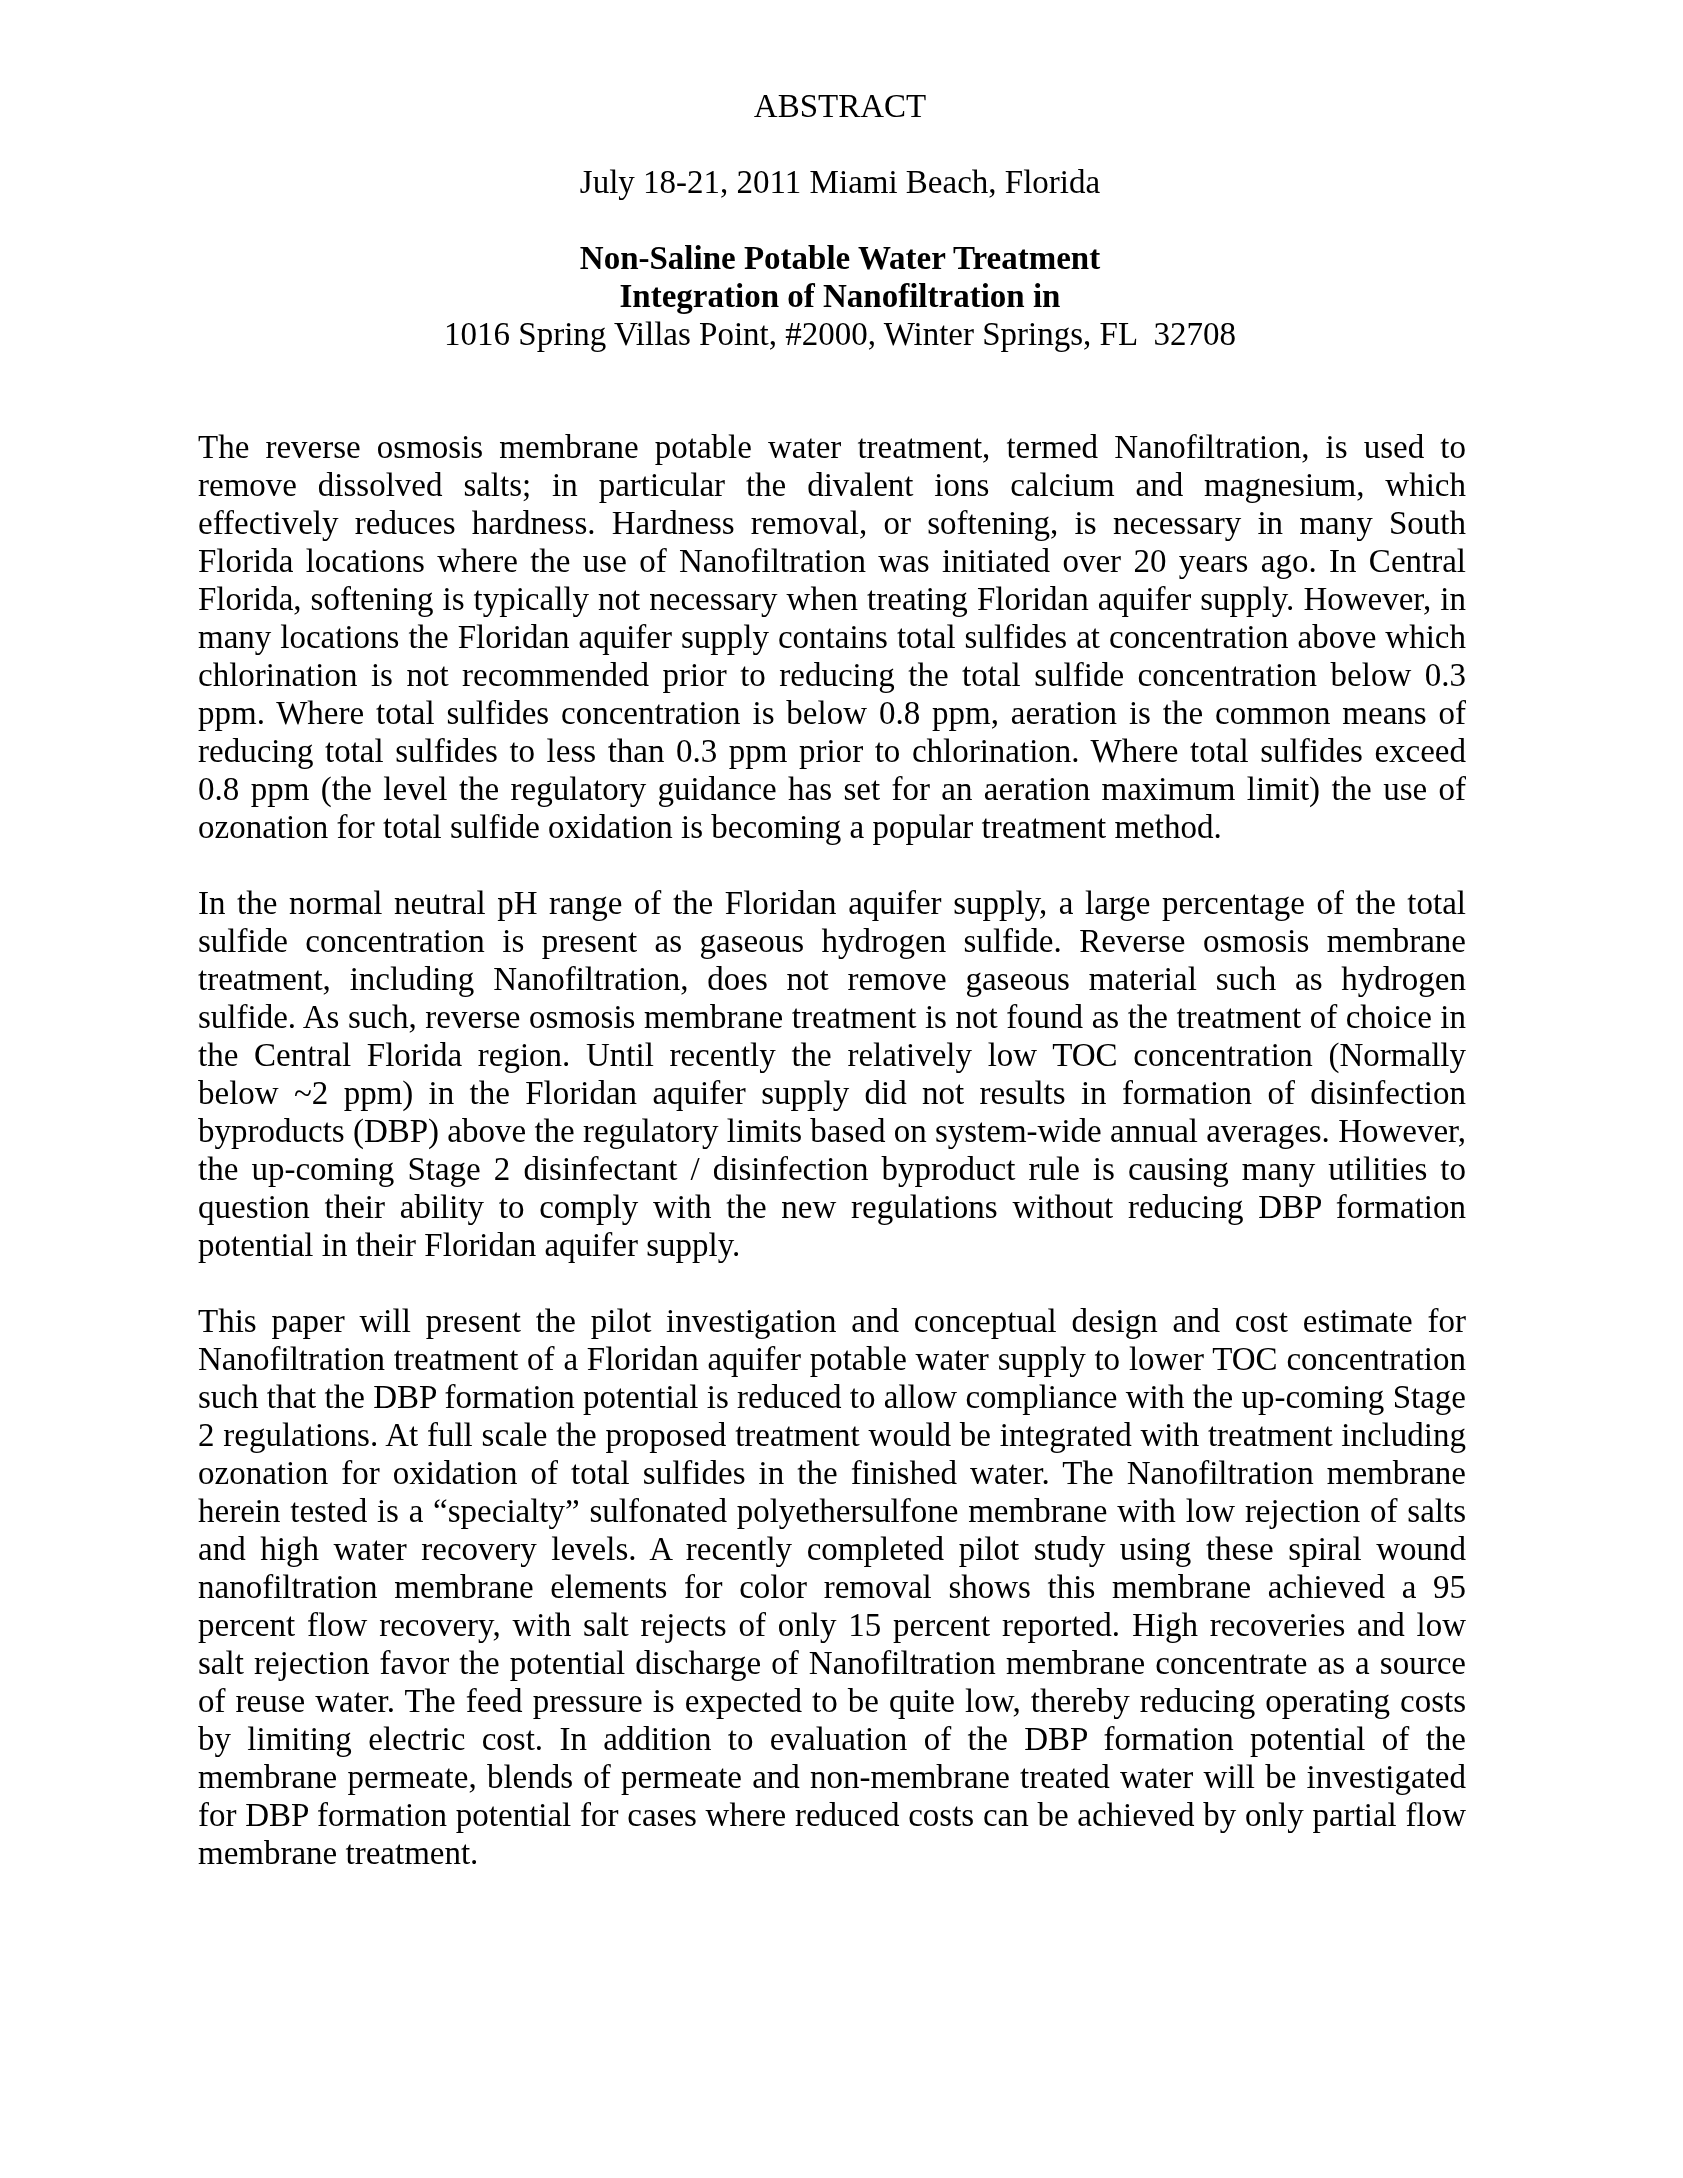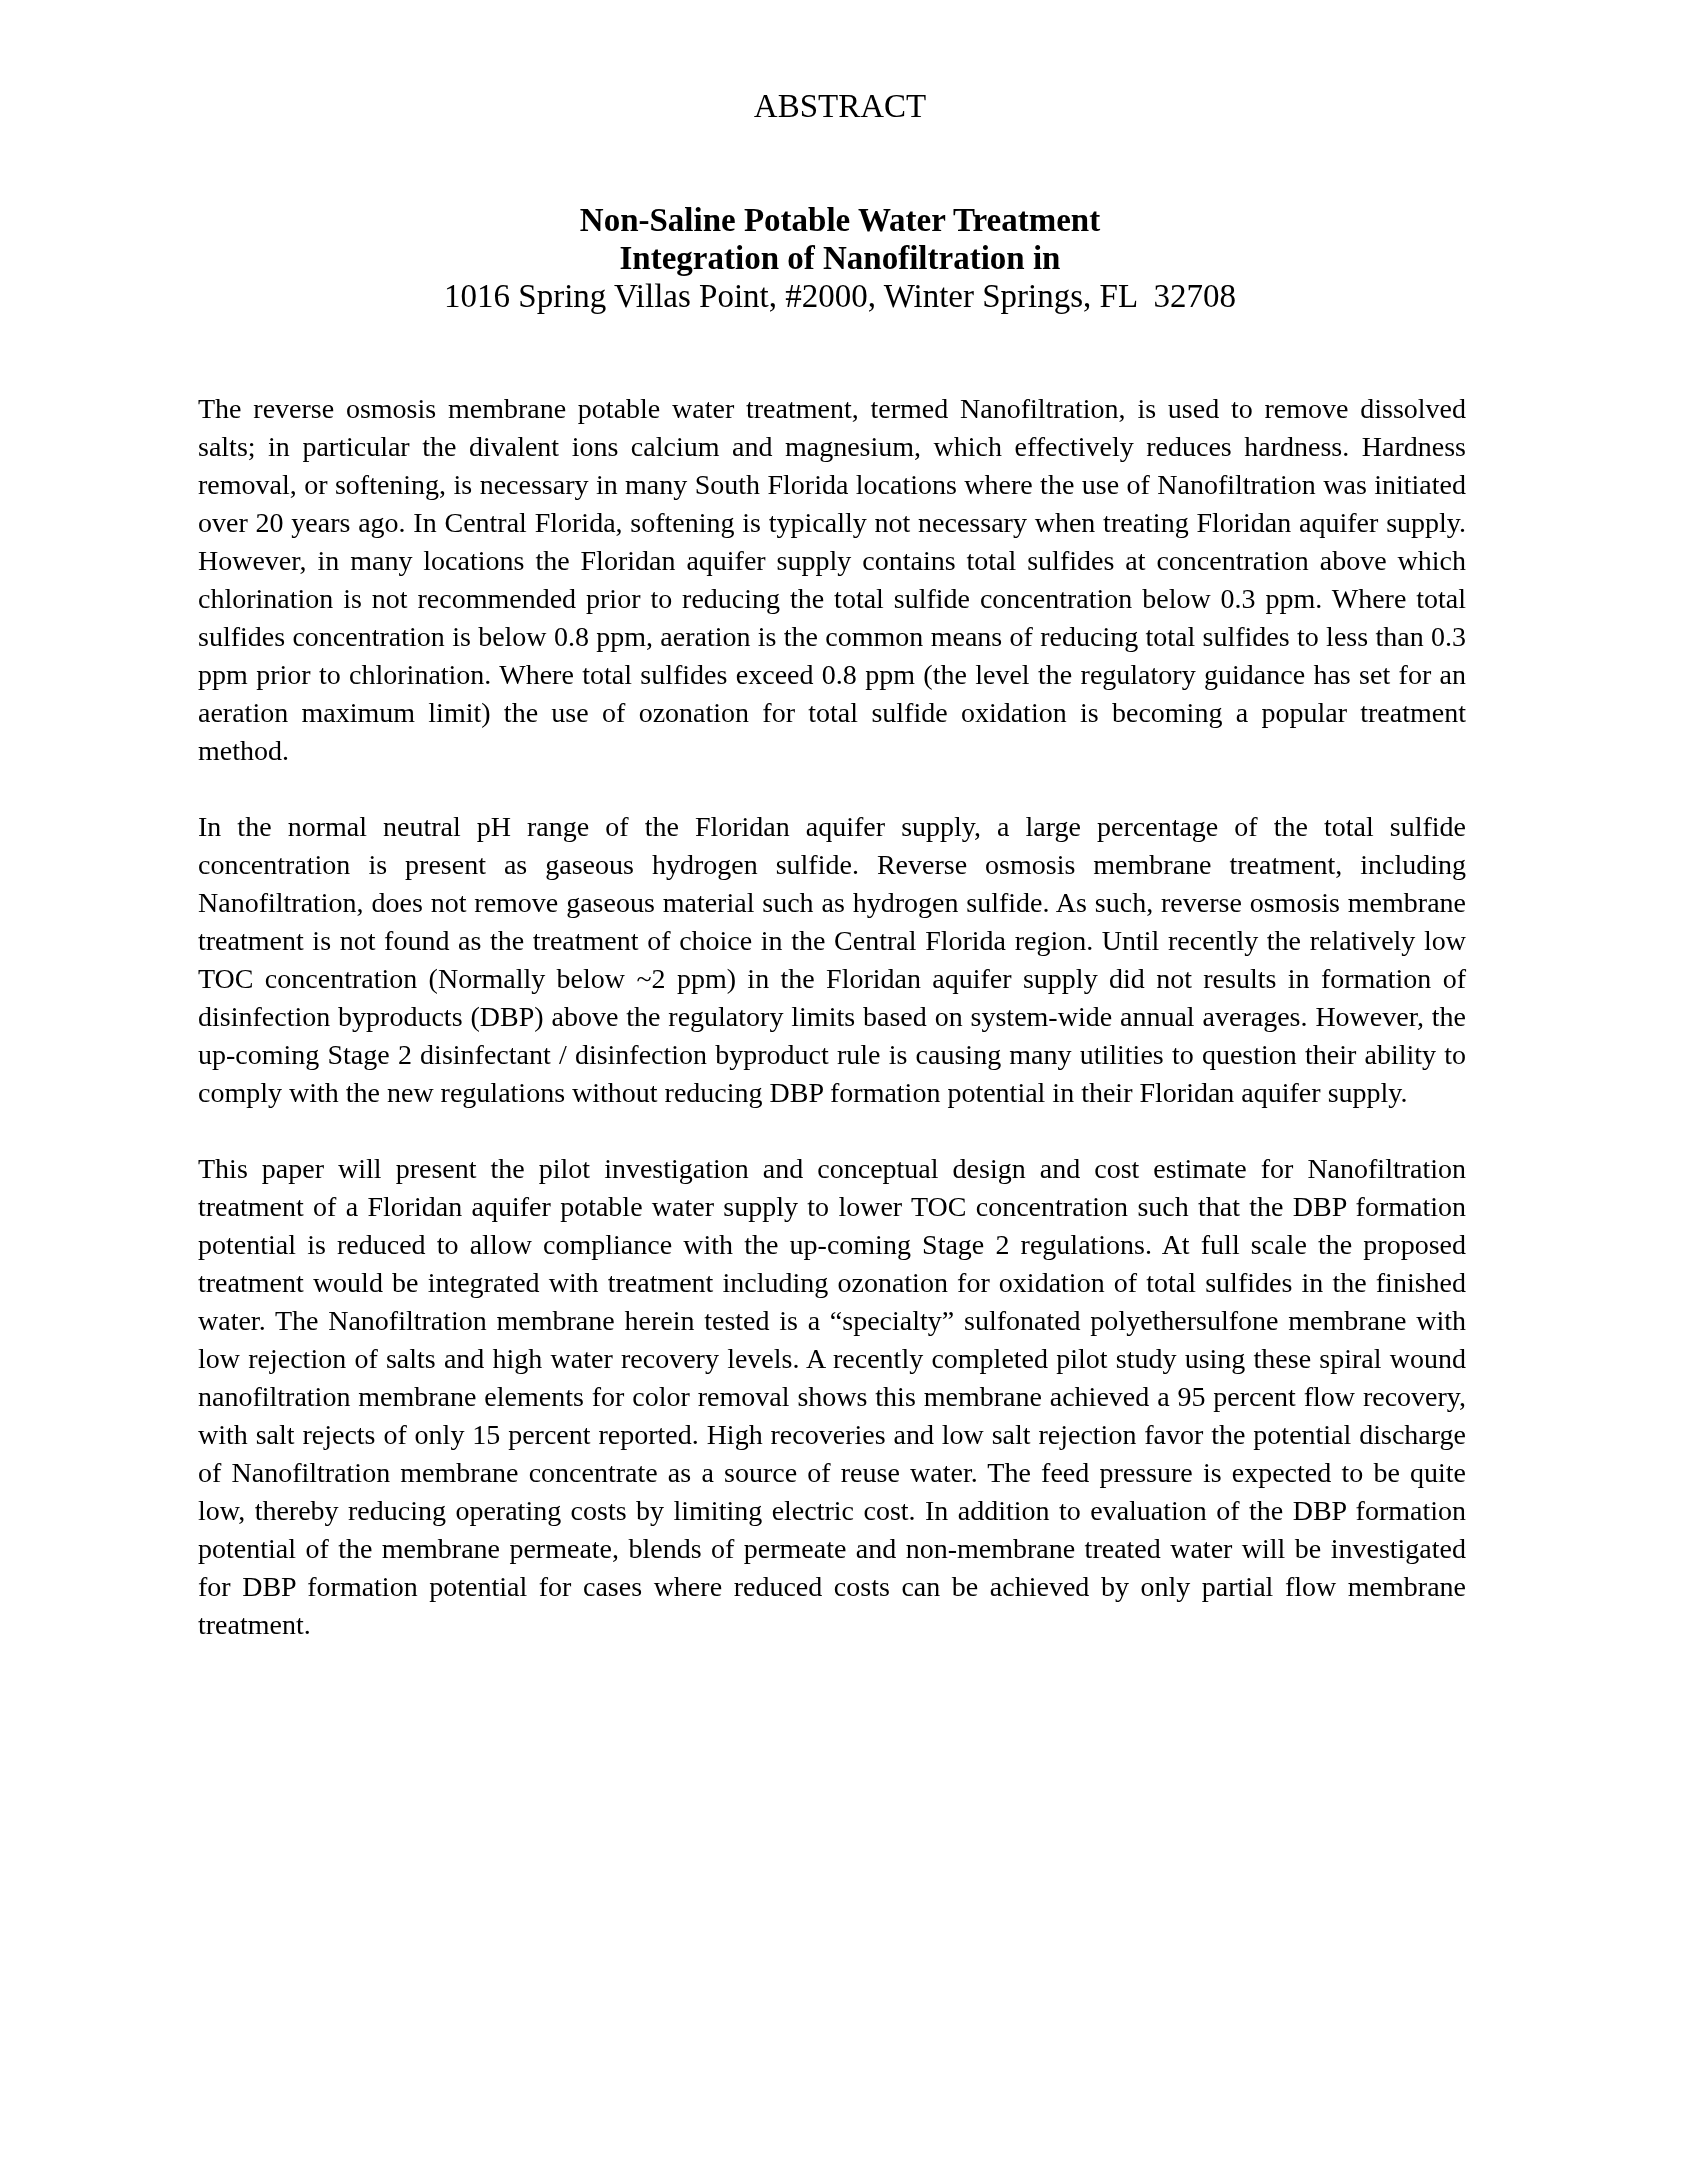--- a/index.html
+++ b/index.html
@@ -32,37 +32,38 @@
     font-weight: bold;
   }
   .blank {
     height: 38px;
   }
   .blank2 {
     height: 75px;
   }
   .body-para {
     margin: 0 16px 38px 0;
-    font-size: 28px;
+    font-size: 33px;
     line-height: 38px;
     text-align: justify;
     text-justify: inter-word;
     white-space: normal;
   }
 </style>
 </head>
 <body>
 
 <div class="page">
 
   <div class="header">
     <div class="hline">ABSTRACT</div>
 
     <div class="blank"></div>
 
+    <div class="hline">July 18-21, 2011 Miami Beach, Florida</div>
 
     <div class="blank"></div>
 
     <div class="hline bold">Non-Saline Potable Water Treatment</div>
     <div class="hline bold">Integration of Nanofiltration in</div>
     <div class="hline">1016 Spring Villas Point, #2000, Winter Springs, FL  32708</div>
 
     <div class="blank2"></div>
   </div>
 

